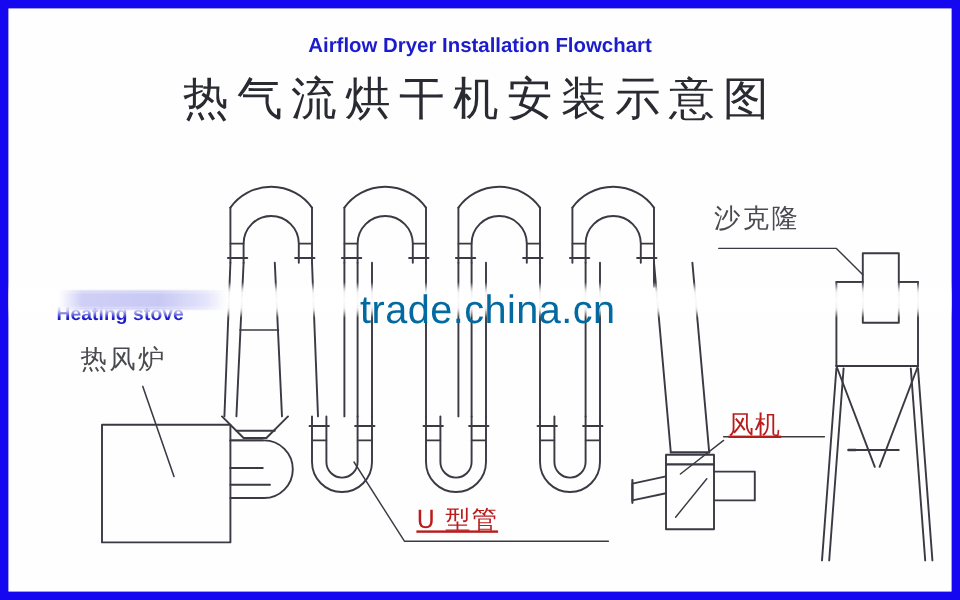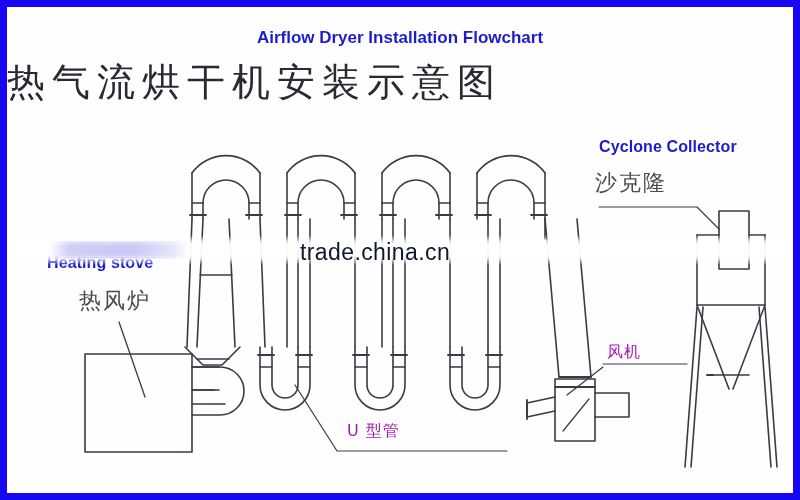--- a/index.html
+++ b/index.html
@@ -40,59 +40,61 @@
     font-weight: bold;
     letter-spacing: 0.1px;
   }
   .label-cn {
     color: #4a4a52;
     font-size: 22px;
     font-family: "DejaVu Sans", sans-serif;
     letter-spacing: 2px;
   }
   .label-cn-sm {
-    color: #a21caf;
-    font-size: 16px;
+    color: #b91c1c;
+    font-size: 21px;
     font-family: "DejaVu Sans", sans-serif;
     letter-spacing: 1px;
+    text-decoration: underline;
   }
   #title-en {
     left: 0;
     top: 22px;
     width: 786px;
     text-align: center;
     font-size: 17px;
     font-weight: bold;
     color: #1c1ccc;
   }
   #title-cn {
     left: 0;
     top: 56px;
     width: 786px;
+    text-align: center;
     font-size: 38px;
     color: #2a2a33;
     font-family: "DejaVu Sans", sans-serif;
     letter-spacing: 7px;
   }
   #lbl-stove-en { left: 40px; top: 248px; }
-  #lbl-stove-cn { left: 72px; top: 283px; }
+  #lbl-stove-cn { left: 60px; top: 283px; }
   #lbl-cyclone-en { left: 592px; top: 132px; }
   #lbl-cyclone-cn { left: 588px; top: 165px; }
   #lbl-fan-en { left: 562px; top: 446px; }
   #lbl-fan-cn { left: 600px; top: 337px; }
   #lbl-upipe-en { left: 278px; top: 452px; }
   #lbl-upipe-cn { left: 340px; top: 416px; }
 
   
   #watermark {
     position: absolute;
     left: 293px;
     top: 232px;
-    font-size: 23px;
-    color: #0f172a;
+    font-size: 33px;
+    color: #0369a1;
     letter-spacing: 0.4px;
     font-family: "Liberation Sans", sans-serif;
     pointer-events: none;
   }
   
   #wm-band {
     position: absolute;
     left: 0;
     top: 228px;
     width: 786px;
@@ -328,21 +330,20 @@
     </svg>
 
     <div class="label" id="title-en">Airflow Dryer Installation Flowchart</div>
 
     <div class="label" id="title-cn">热气流烘干机安装示意图</div>
 
     <div class="label label-en" id="lbl-stove-en">Heating stove</div>
 
     <div class="label label-cn" id="lbl-stove-cn">热风炉</div>
 
-    <div class="label label-en" id="lbl-cyclone-en">Cyclone Collector</div>
 
     <div class="label label-cn" id="lbl-cyclone-cn">沙克隆</div>
 
 
     <div class="label label-cn-sm" id="lbl-fan-cn">风机</div>
 
 
     <div class="label label-cn-sm" id="lbl-upipe-cn">U 型管</div>
 
     <div id="wm-band"></div>

